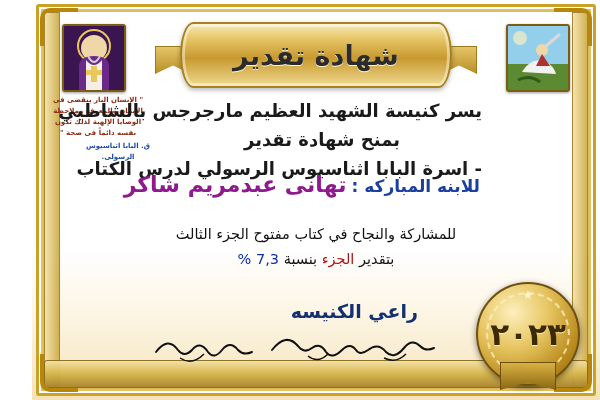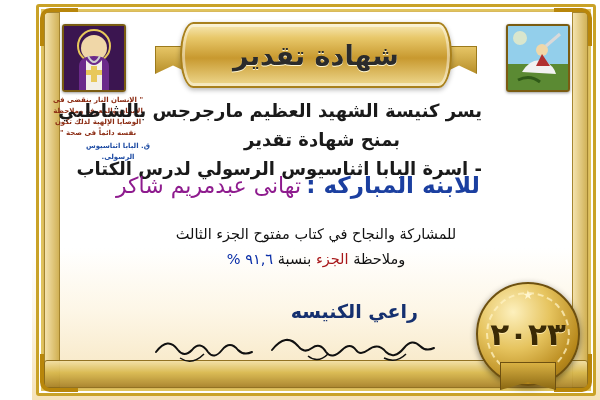--- a/index.html
+++ b/index.html
@@ -76,22 +76,22 @@
   .body-text{
     position:absolute;top:96px;right:118px;left:130px;
     text-align:center;color:#1a1a1a;
   }
   .body-text .line{font-size:18px;font-weight:bold;line-height:1.62;white-space:nowrap;}
 
   .name-row{
     position:absolute;top:172px;right:120px;left:120px;
     text-align:center;white-space:nowrap;
   }
-  .name-row .label{font-size:23px;font-weight:bold;color:#1b3fa0;}
-  .name-row .value{font-size:22px;font-weight:normal;color:#8e1b8e;}
+  .name-row .label{font-size:17px;font-weight:bold;color:#1b3fa0;}
+  .name-row .value{font-size:22px;font-weight:bold;color:#8e1b8e;}
 
   .achieve{
     position:absolute;top:222px;right:96px;left:96px;text-align:center;color:#111;
   }
   .achieve .line{font-size:14.5px;font-weight:normal;line-height:1.7;white-space:nowrap;}
   .achieve .grade{color:#a8171a;}
   .achieve .percent{color:#0b2fa8;}
 
   
   .sign-title{
@@ -210,24 +210,24 @@
   </div>
 
   <div class="name-row">
     <span class="label">للابنه المباركه :</span>
     <span class="value">تهانى عبدمريم شاكر</span>
   </div>
 
   <div class="achieve">
     <div class="line">للمشاركة والنجاح في كتاب مفتوح الجزء الثالث</div>
     <div class="line">
-      <span>وملاحظة</span>
+      <span>بتقدير</span>
       <span class="grade">الجزء</span>
       <span>بنسبة</span>
-      <span class="percent">٩١,٦ %</span>
+      <span class="percent">7,3 %</span>
     </div>
   </div>
 
   <div class="sign-title">راعي الكنيسه</div>
   <div class="sign-script">
     <svg viewBox="0 0 210 42" aria-hidden="true">
       <path d="M8 28 q14 -18 26 -4 q6 8 14 2 q8 -6 14 4 q6 8 16 -2 q8 -8 14 0 q4 6 12 0 q10 -8 18 2 q8 8 18 -4 q8 -10 16 -2 q6 6 14 2" fill="none" stroke="currentColor" stroke-width="2" stroke-linecap="round"></path>
       <path d="M44 34 q10 8 20 -2" fill="none" stroke="currentColor" stroke-width="1.5"></path>
       <path d="M120 36 q12 6 22 -4" fill="none" stroke="currentColor" stroke-width="1.5"></path>
     </svg>

